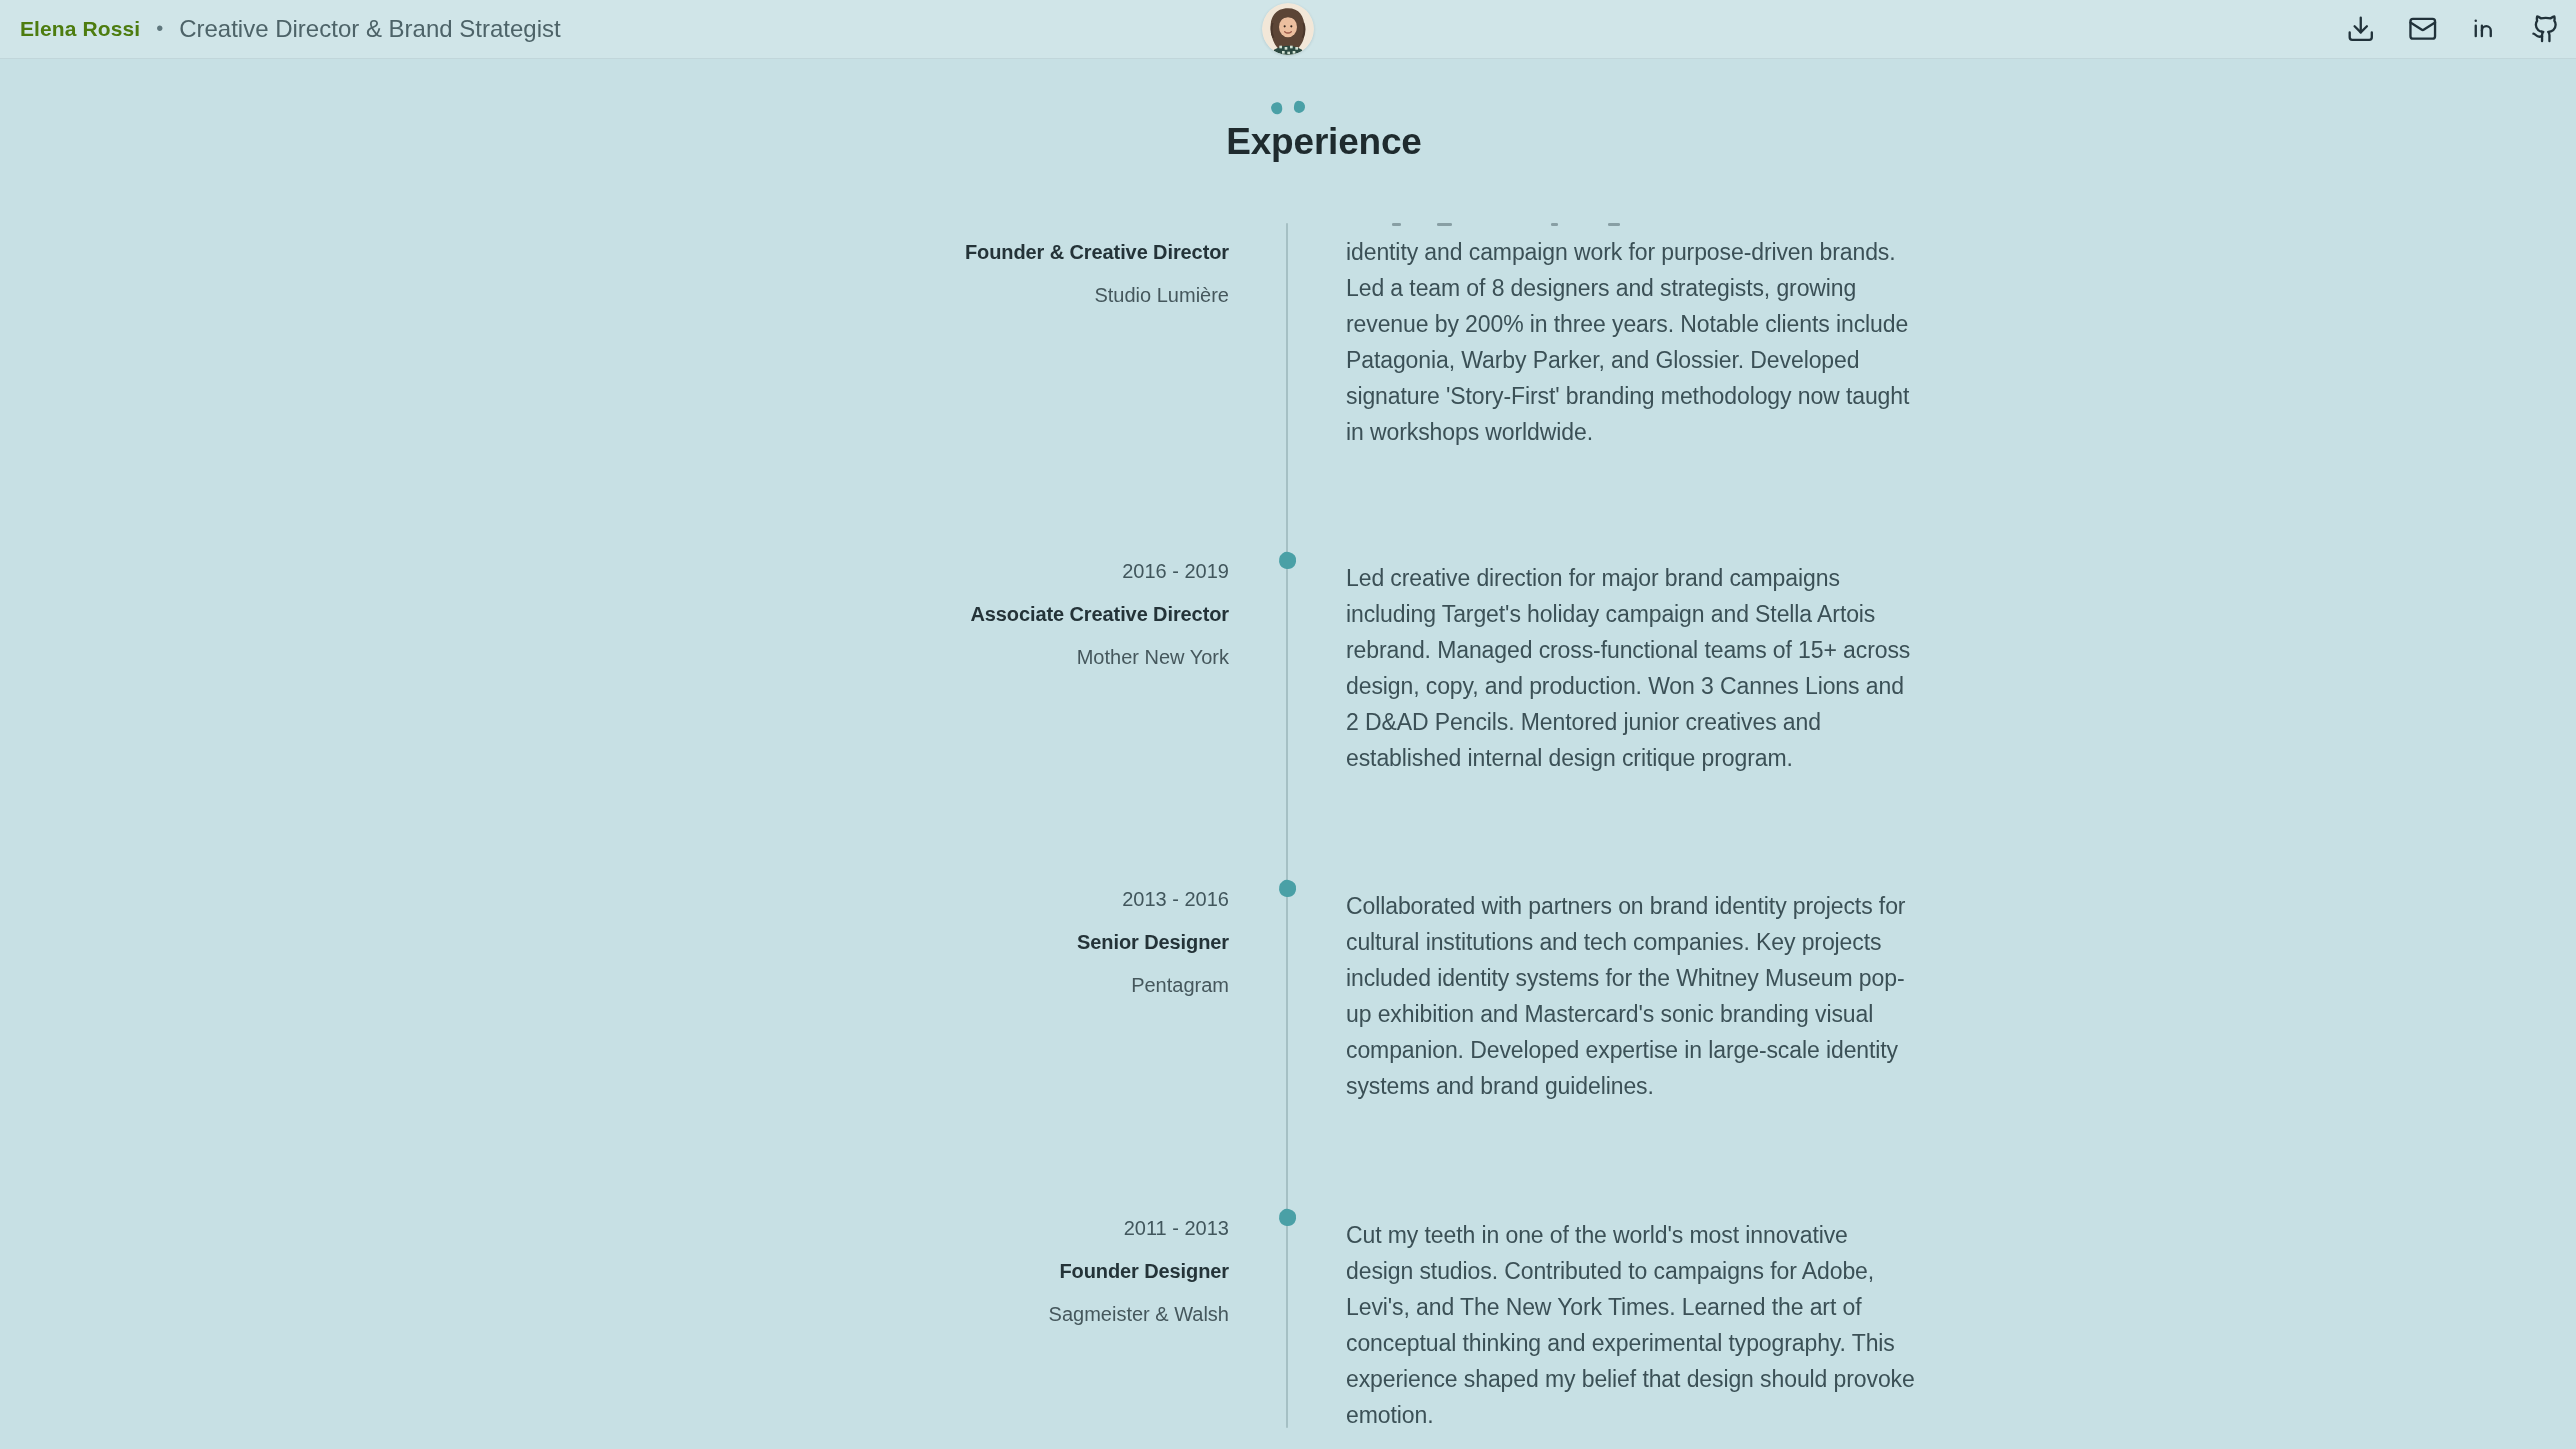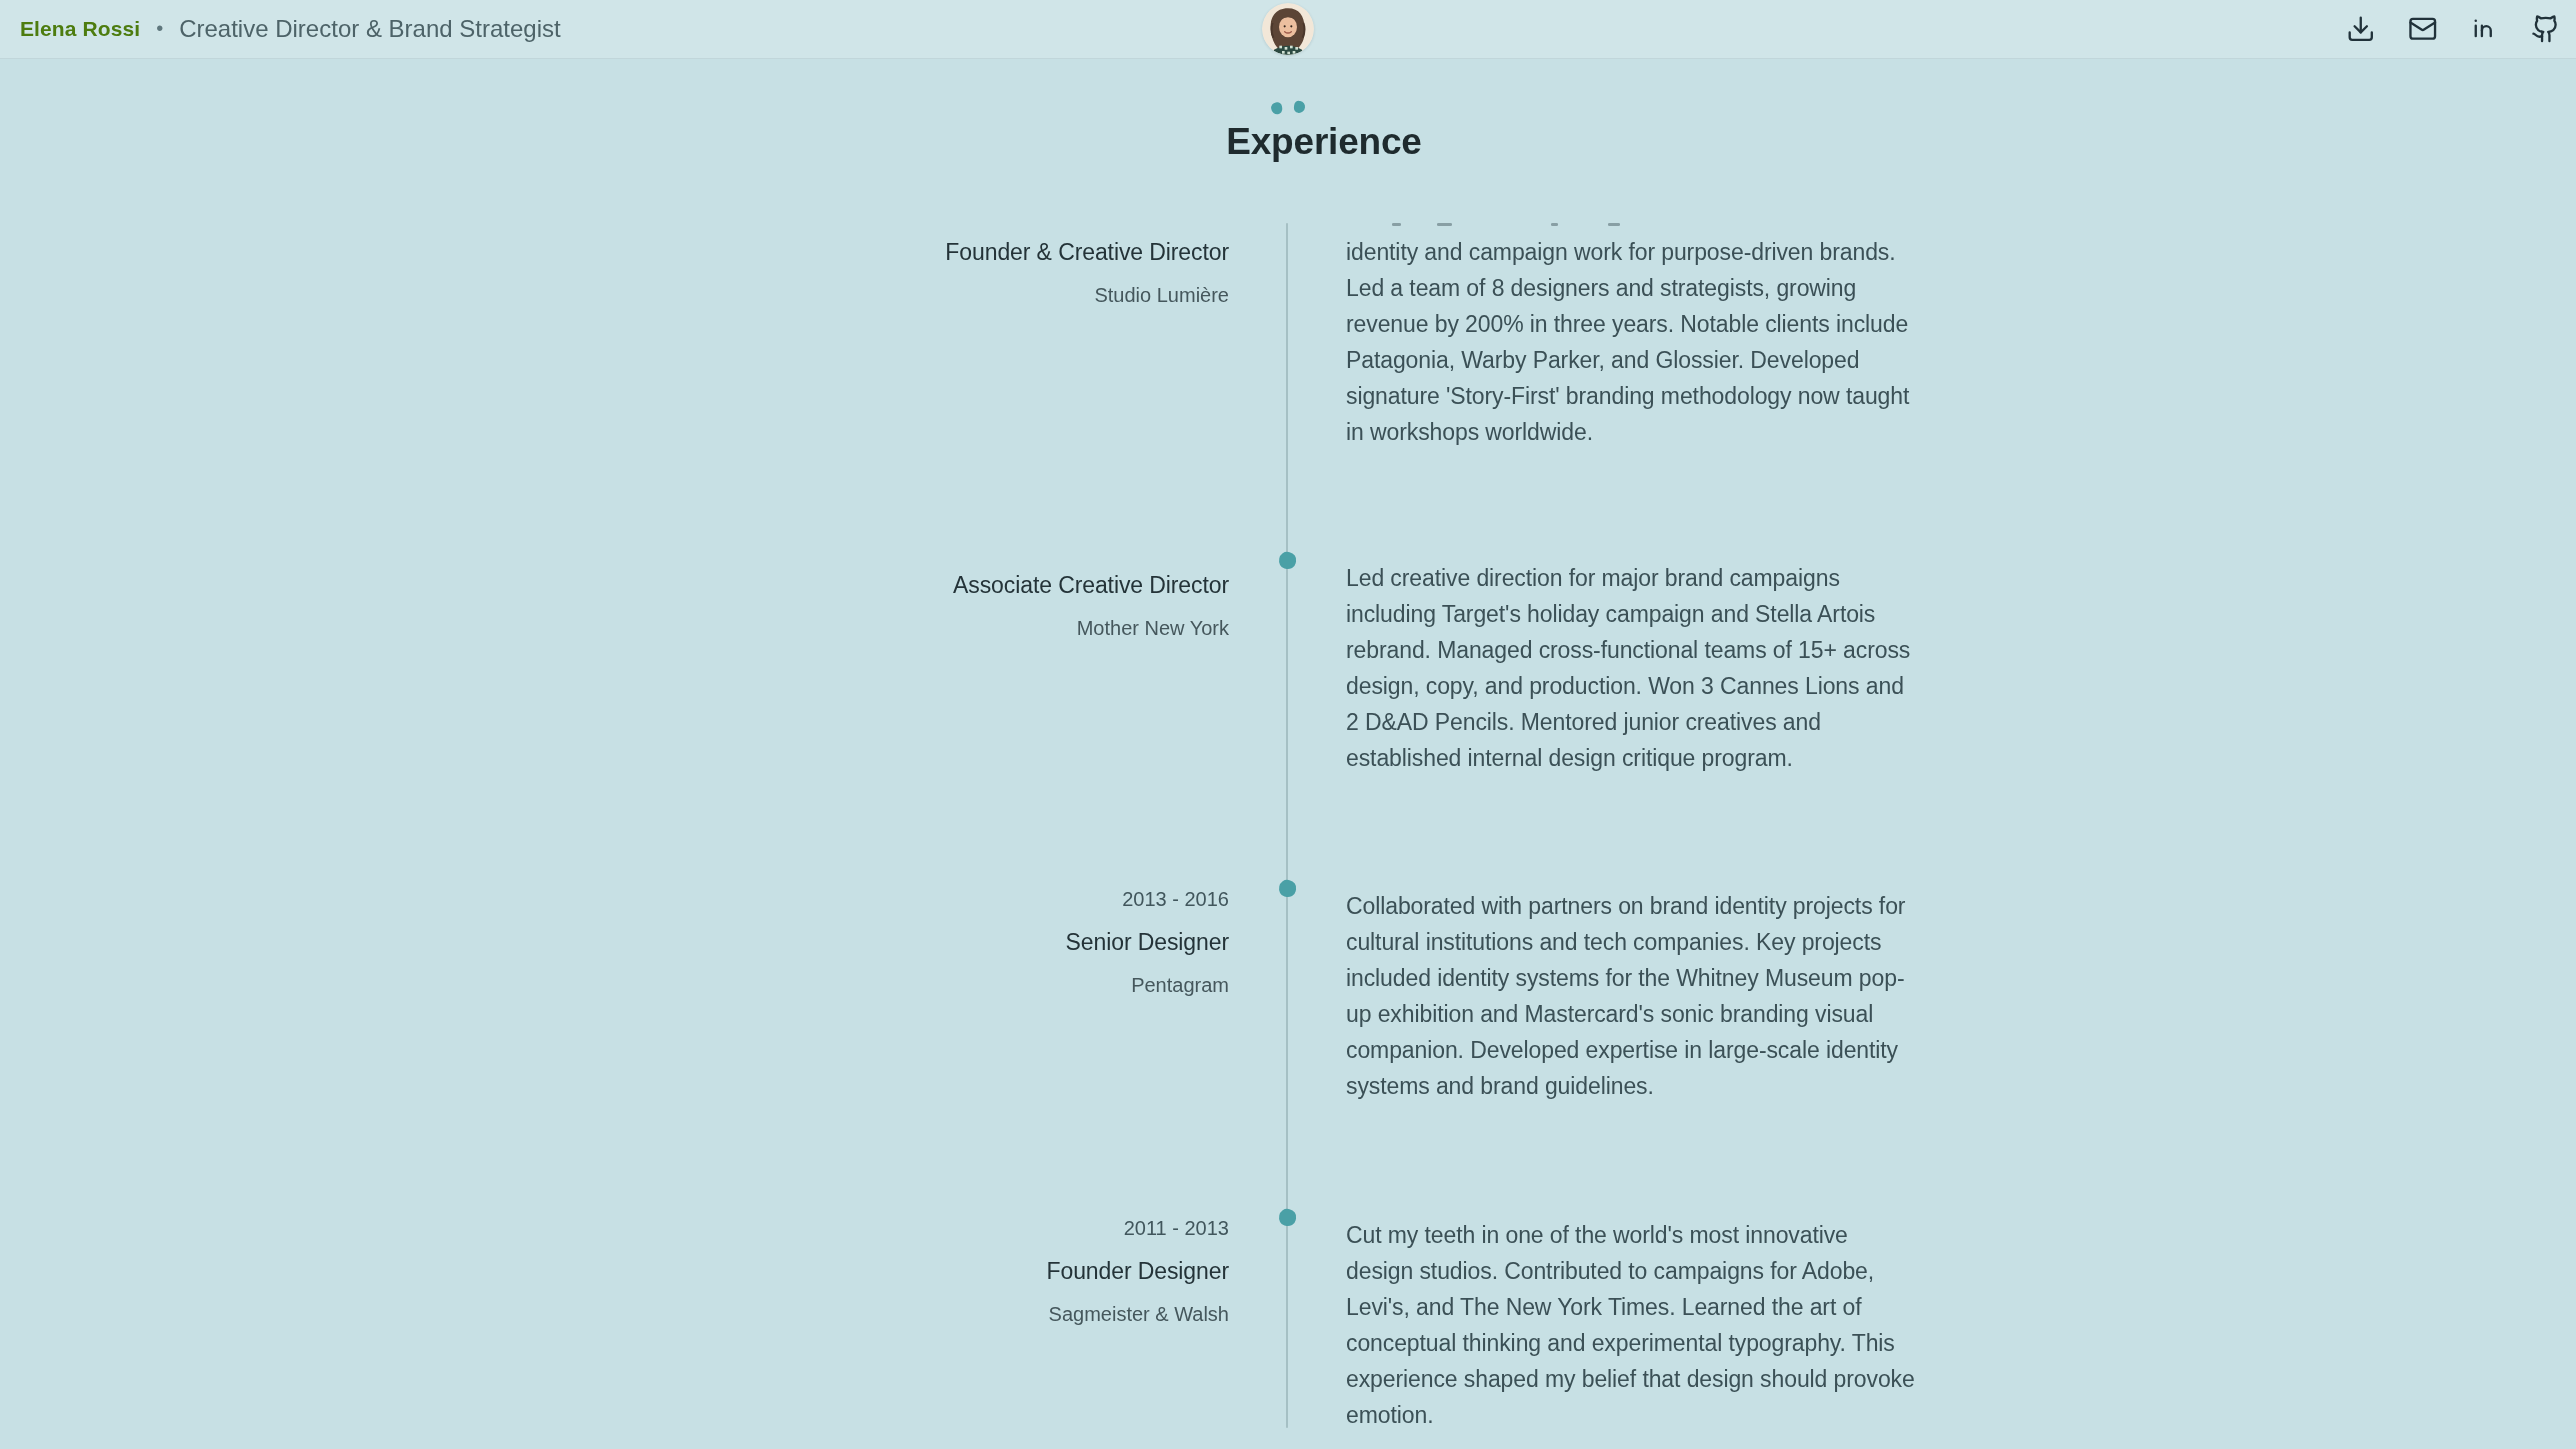--- a/index.html
+++ b/index.html
@@ -66,21 +66,21 @@
 
   .entry-dot {
     position:absolute; left:1279px; top:-5.4px; width:17.4px; height:17.4px;
     background:#4aa0a6;
     border-radius:48% 52% 55% 45% / 52% 48% 45% 55%;
     transform:rotate(12deg);
   }
 
   .entry-meta { position:absolute; right:1347px; top:0; width:523px; text-align:right; }
   .entry-date    { font-size:20px; line-height:29.5px; min-height:29.5px; color:#41565c; }
-  .entry-role    { font-size:23px; line-height:34px; font-weight:400; color:#243338; margin-top:10.7px; letter-spacing:-0.1px; }
+  .entry-role    { font-size:20px; line-height:34px; font-weight:700; color:#243338; margin-top:10.7px; letter-spacing:-0.1px; }
   .entry-company { font-size:20px; line-height:28px; color:#45575c; margin-top:12px; }
 
   .entry-desc {
     position:absolute; left:1346px; top:2.7px; width:570px;
     font-size:23px; line-height:36px; color:#3b5056; letter-spacing:-0.1px;
   }
   .ghost-line { position:relative; height:36px; }
   .ghost-mark { position:absolute; bottom:8px; height:2.7px; border-radius:1.3px;
                 background:rgba(59,80,86,0.45); }
   .gm1 { left:46px;  width:9.4px; }
@@ -183,20 +183,21 @@
       <span class="ghost-mark gm3"></span>
       <span class="ghost-mark gm4"></span>
     </div>
     <div>identity and campaign work for purpose-driven brands. Led a team of 8 designers and strategists, growing revenue by 200% in three years. Notable clients include Patagonia, Warby Parker, and Glossier. Developed signature 'Story-First' branding methodology now taught in workshops worldwide.</div>
   </div>
 </section>
 
 <section class="entry entry-2">
   <span class="entry-dot"></span>
   <div class="entry-meta">
+    <div class="entry-date">2016 - 2019</div>
     <div class="entry-role">Associate Creative Director</div>
     <div class="entry-company">Mother New York</div>
   </div>
   <div class="entry-desc">Led creative direction for major brand campaigns including Target's holiday campaign and Stella Artois rebrand. Managed cross-functional teams of 15+ across design, copy, and production. Won 3 Cannes Lions and 2 D&amp;AD Pencils. Mentored junior creatives and established internal design critique program.</div>
 </section>
 
 <section class="entry entry-3">
   <span class="entry-dot"></span>
   <div class="entry-meta">
     <div class="entry-date">2013 - 2016</div>

